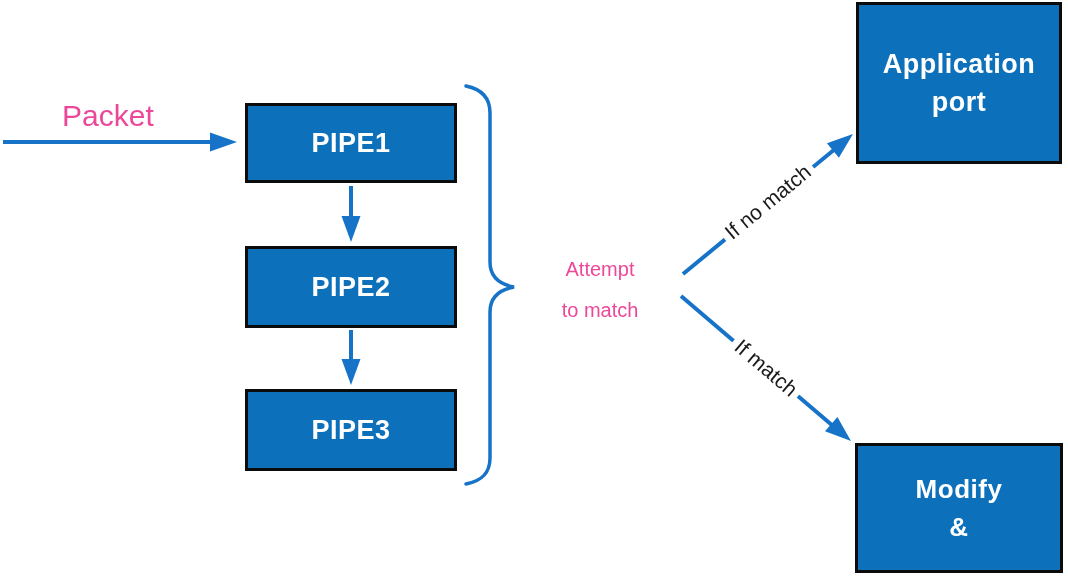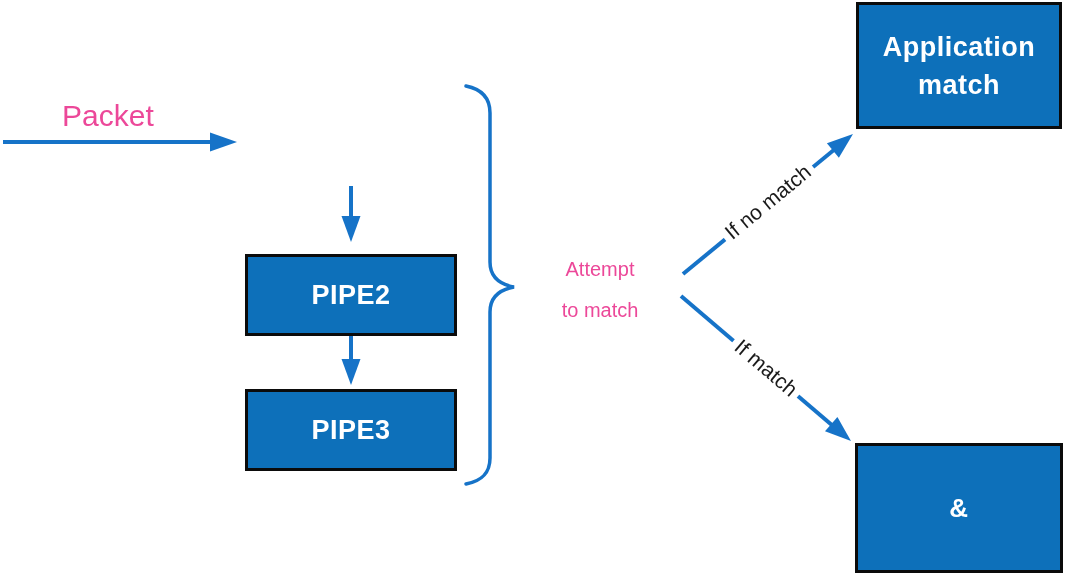--- a/index.html
+++ b/index.html
@@ -31,23 +31,23 @@
     align-items: center;
     justify-content: center;
     color: #ffffff;
     font-size: 27px;
     font-weight: 600;
     line-height: 38px;
     text-align: center;
     letter-spacing: 0.5px;
   }
   .node-pipe1 { left: 245px; top: 103px; width: 212px; height: 80px; }
-  .node-pipe2 { left: 245px; top: 246px; width: 212px; height: 82px; margin-top: 8px; }
+  .node-pipe2 { left: 245px; top: 246px; width: 212px; height: 82px; }
   .node-pipe3 { left: 245px; top: 389px; width: 212px; height: 82px; }
-  .node-app   { left: 856px; top: 2px;   width: 206px; height: 127px; }
+  .node-app   { left: 856px; top: 2px;   width: 206px; height: 162px; }
   .node-mod   { left: 855px; top: 443px; width: 208px; height: 130px; font-size: 26px; }
   .free-label {
     position: absolute;
     color: #ec4899;
   }
   .packet-label {
     left: 62px; top: 99px;
     font-size: 30px;
   }
   .attempt-label {
@@ -119,31 +119,35 @@
 
   <div class="free-label attempt-label">
     <div>Attempt</div>
     <div>to match</div>
   </div>
 
   <div class="edge-label edge-label-nomatch">If no match</div>
 
   <div class="edge-label edge-label-match">If match</div>
 
+  <div class="node node-pipe1">
+    <div>PIPE1</div>
+  </div>
 
   <div class="node node-pipe2">
     <div>PIPE2</div>
   </div>
 
   <div class="node node-pipe3">
     <div>PIPE3</div>
   </div>
 
   <div class="node node-app">
     <div>Application</div>
-    <div>match</div>
+    <div>port</div>
   </div>
 
   <div class="node node-mod">
+    <div>Modify</div>
     <div>&amp;</div>
   </div>
 
 </div>
 
 </body></html>

